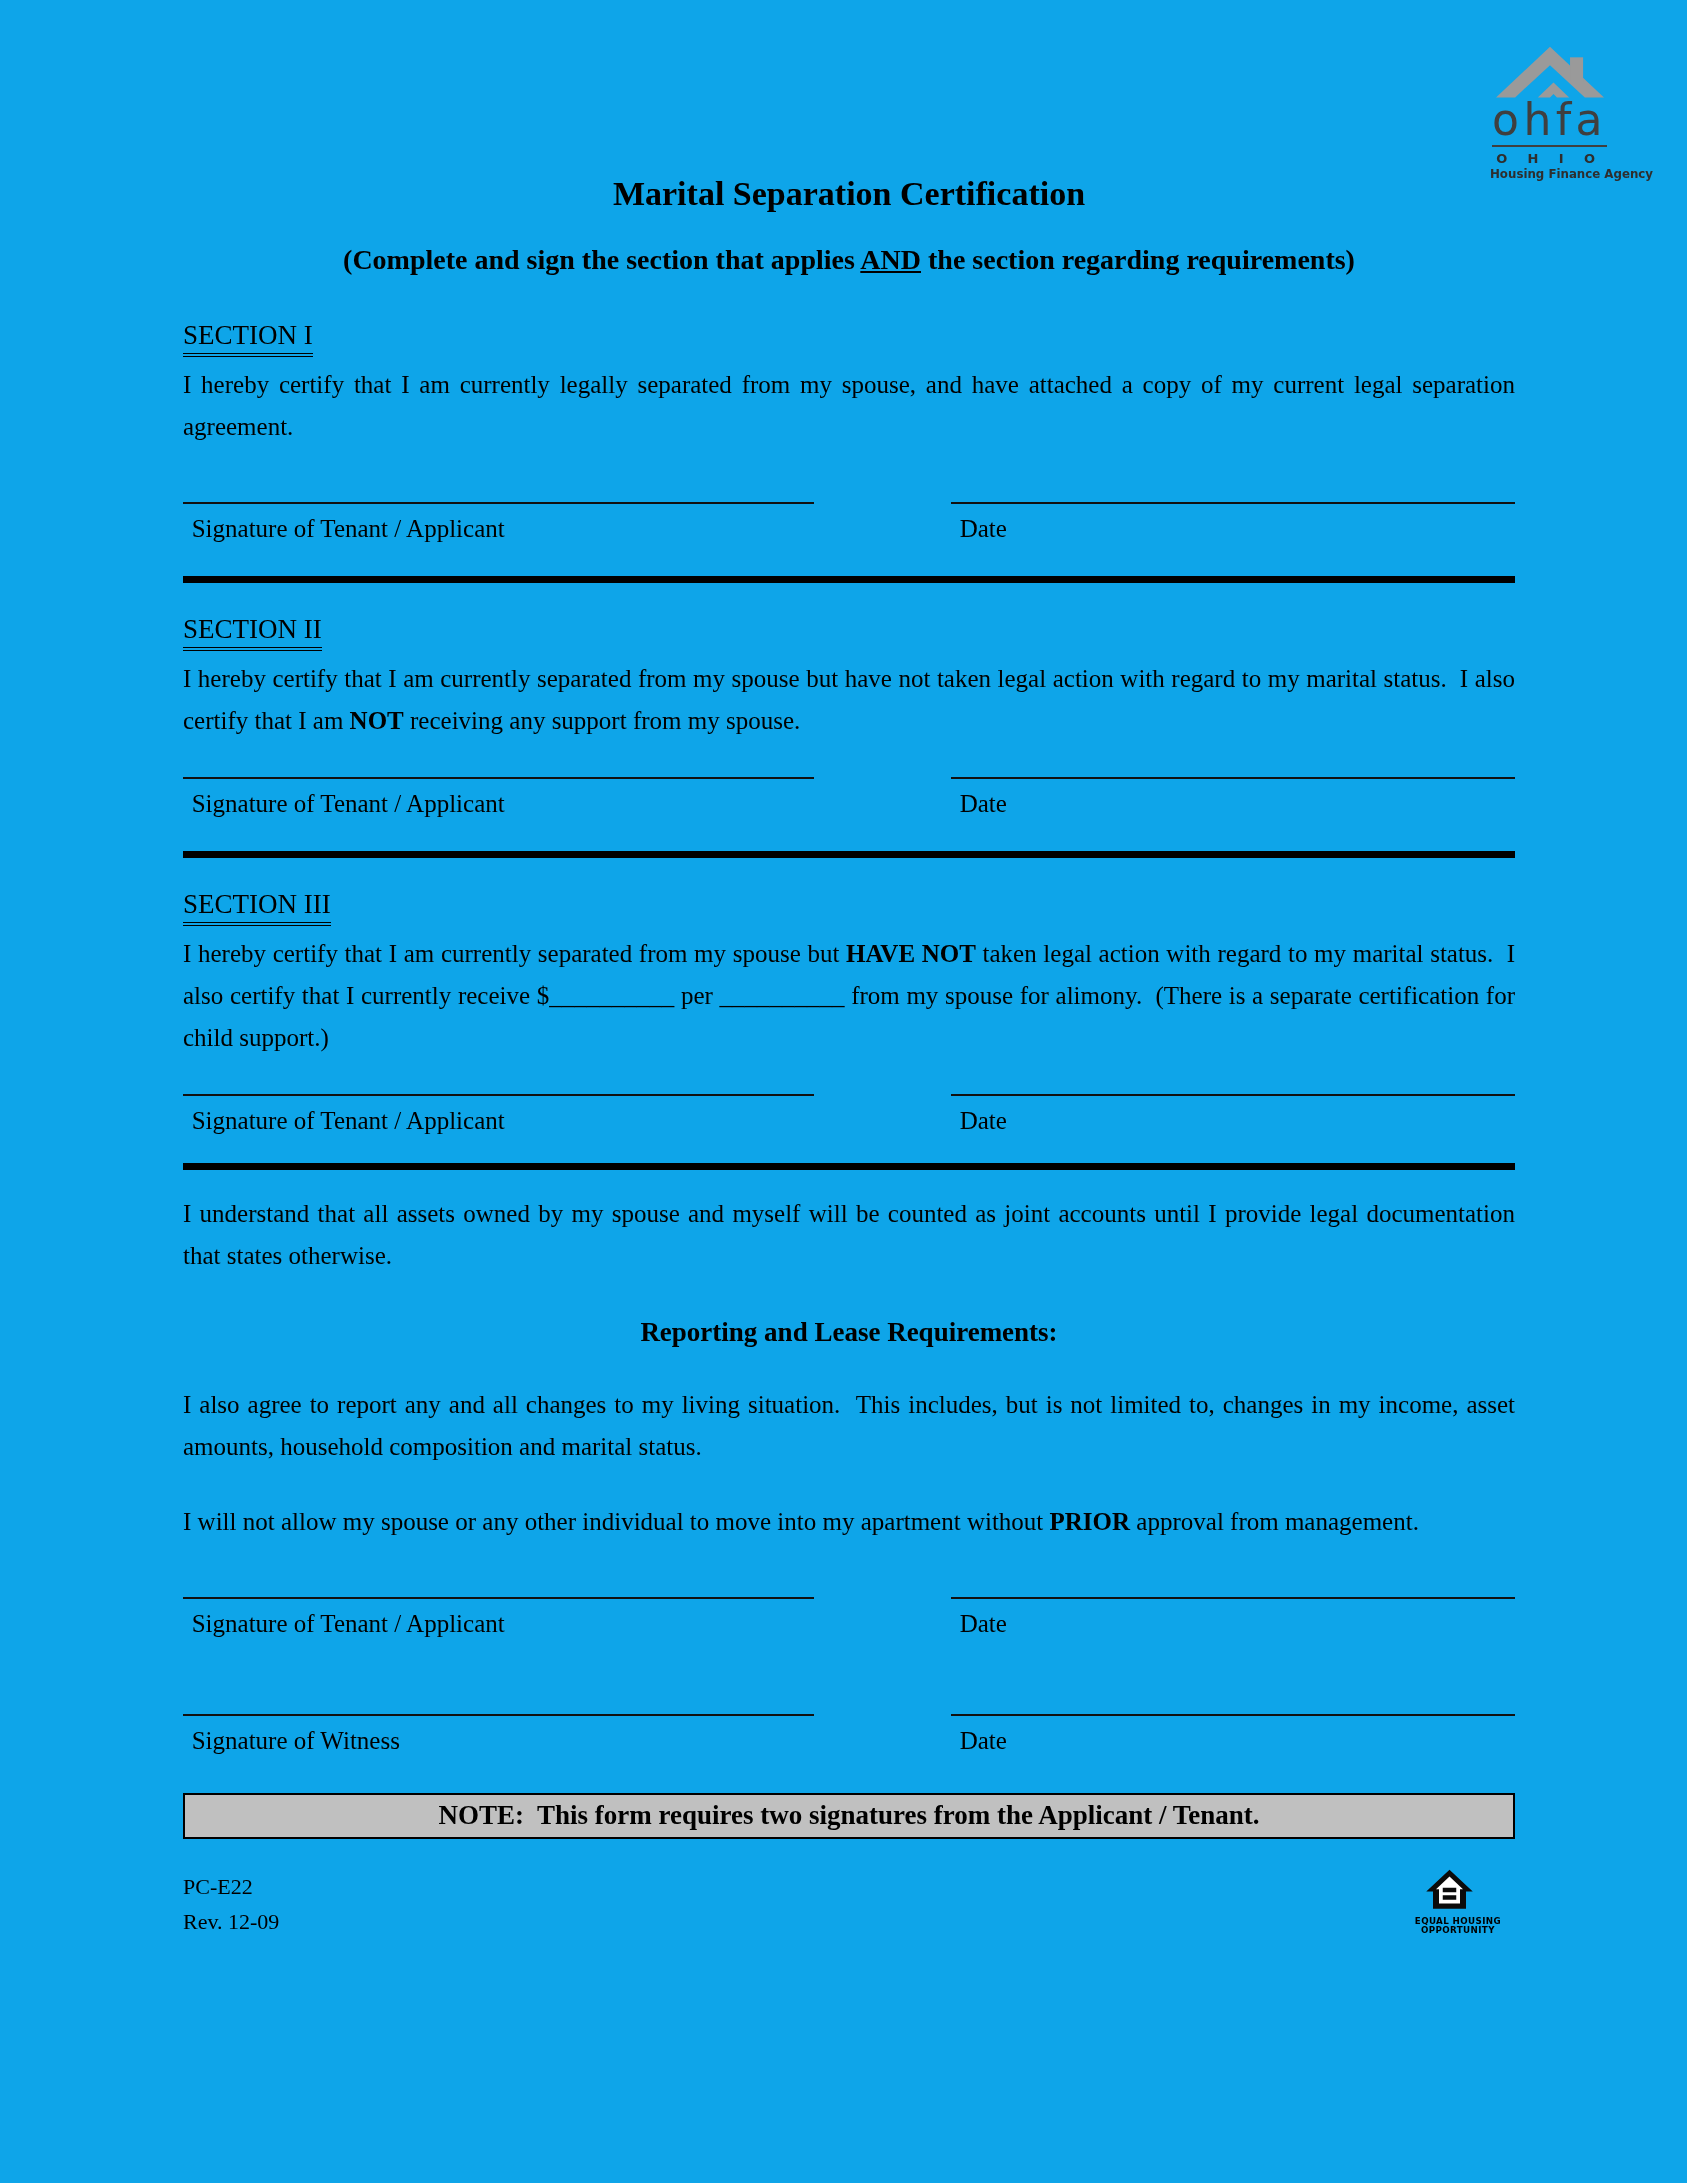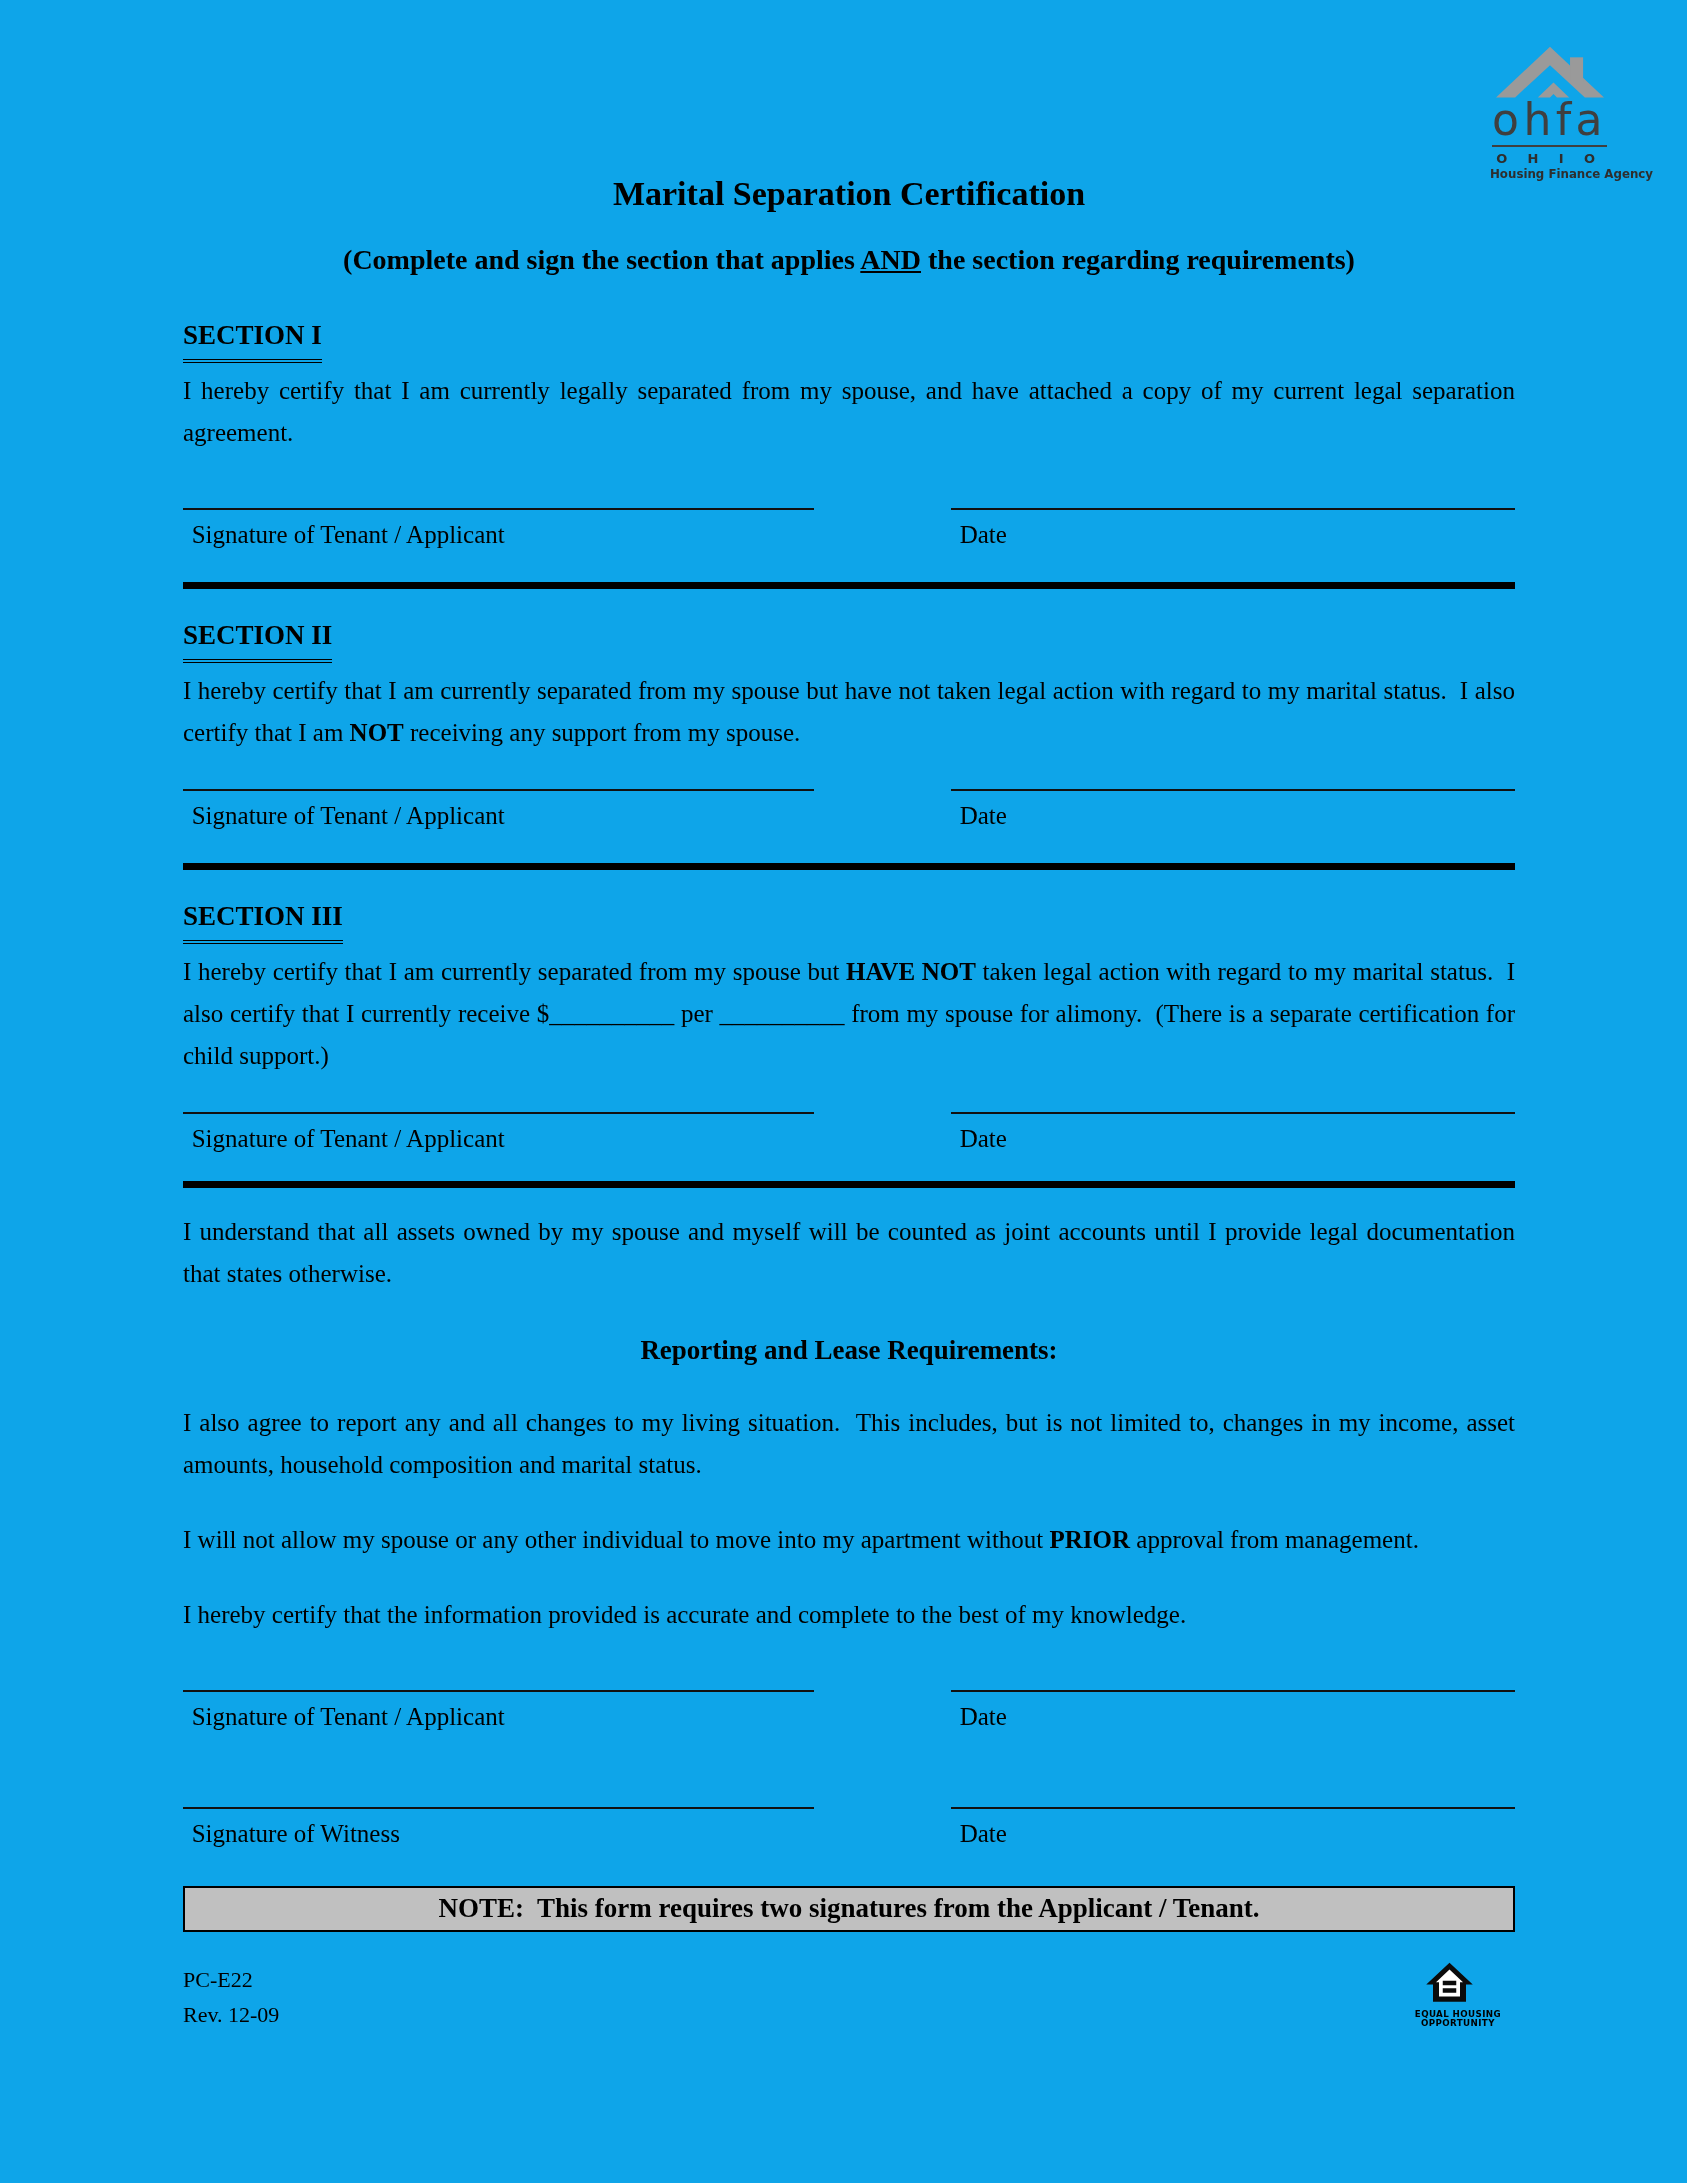--- a/index.html
+++ b/index.html
@@ -68,24 +68,24 @@
     font-size: 28px;
     font-weight: bold;
     line-height: 37px;
     white-space: pre-wrap;
   }
   .section-heading-row { margin-top: 42px; }
   .s2 .section-heading-row { margin-top: 31px; }
   .section-heading {
     display: inline-block;
     font-size: 27px;
-    font-weight: bold;
+    font-weight: normal;
     line-height: 30px;
     border-bottom: 4.4px double #000;
-    padding-bottom: 9px;
+    padding-bottom: 3px;
   }
   .para {
     font-size: 25px;
     line-height: 42px;
     text-align: justify;
     white-space: pre-wrap;
   }
   .section .para { margin-top: 7px; }
   .b { font-weight: bold; }
   .u { text-decoration: underline; }
@@ -225,21 +225,20 @@
         </div>
       </div>
       <div class="section-rule rule-3"></div>
     </div>
 
     <div class="para assets"><span>I understand that all assets owned by my spouse and myself will be counted as joint accounts until I provide legal documentation that states otherwise.</span></div>
 
     <div class="req-heading">Reporting and Lease Requirements:</div>
     <div class="para req-para"><span>I also agree to report any and all changes to my living situation.  This includes, but is not limited to, changes in my income, asset amounts, household composition and marital status.</span></div>
     <div class="para req-para"><span>I will not allow my spouse or any other individual to move into my apartment without </span><span class="b">PRIOR</span><span> approval from management.</span></div>
-    <div class="para req-para"><span>I hereby certify that the information provided is accurate and complete to the best of my knowledge.</span></div>
 
     <div class="sig-row">
       <div class="sig-col-left">
         <div class="sig-line"></div>
         <div class="sig-label">Signature of Tenant / Applicant</div>
       </div>
       <div class="sig-col-right">
         <div class="sig-line"></div>
         <div class="sig-label">Date</div>
       </div>

